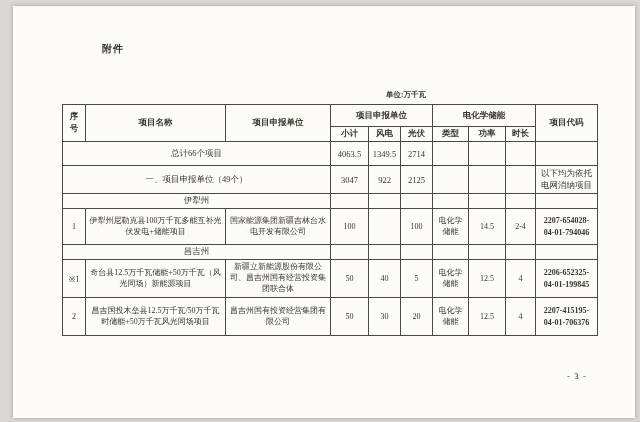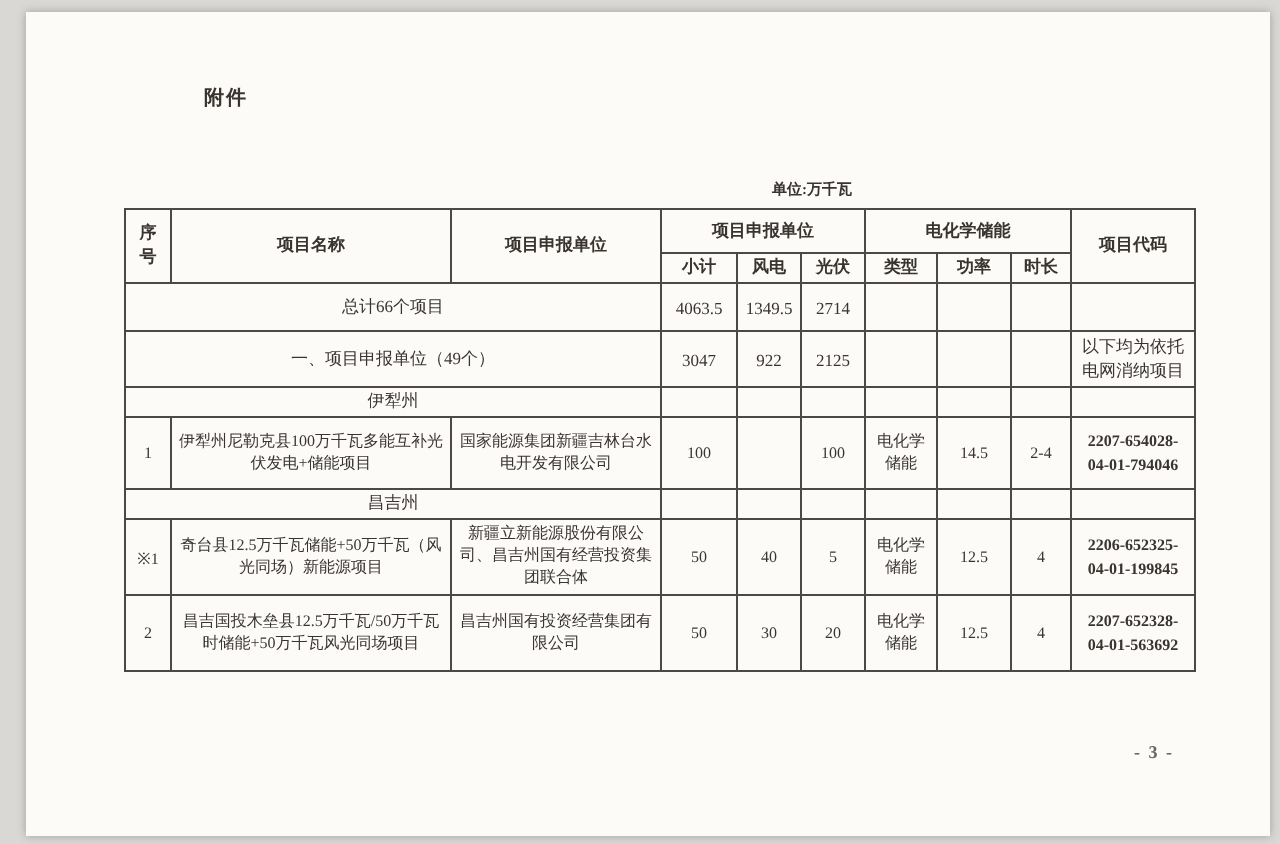--- a/index.html
+++ b/index.html
@@ -158,19 +158,19 @@
       <tr style="height:38px">
         <td>2</td>
         <td class="cell-left">昌吉国投木垒县12.5万千瓦/50万千瓦时储能+50万千瓦风光同场项目</td>
         <td class="cell-left">昌吉州国有投资经营集团有限公司</td>
         <td class="num">50</td>
         <td class="num">30</td>
         <td class="num">20</td>
         <td class="storage-cell">电化学储能</td>
         <td class="num">12.5</td>
         <td class="num">4</td>
-        <td class="code">2207-652328-04-01-563692</td>
+        <td class="code">2207-415195-04-01-706376</td>
       </tr>
     </tbody>
   </table>
 
   <div class="page-number">- 3 -</div>
 </div>
 
 </body></html>

